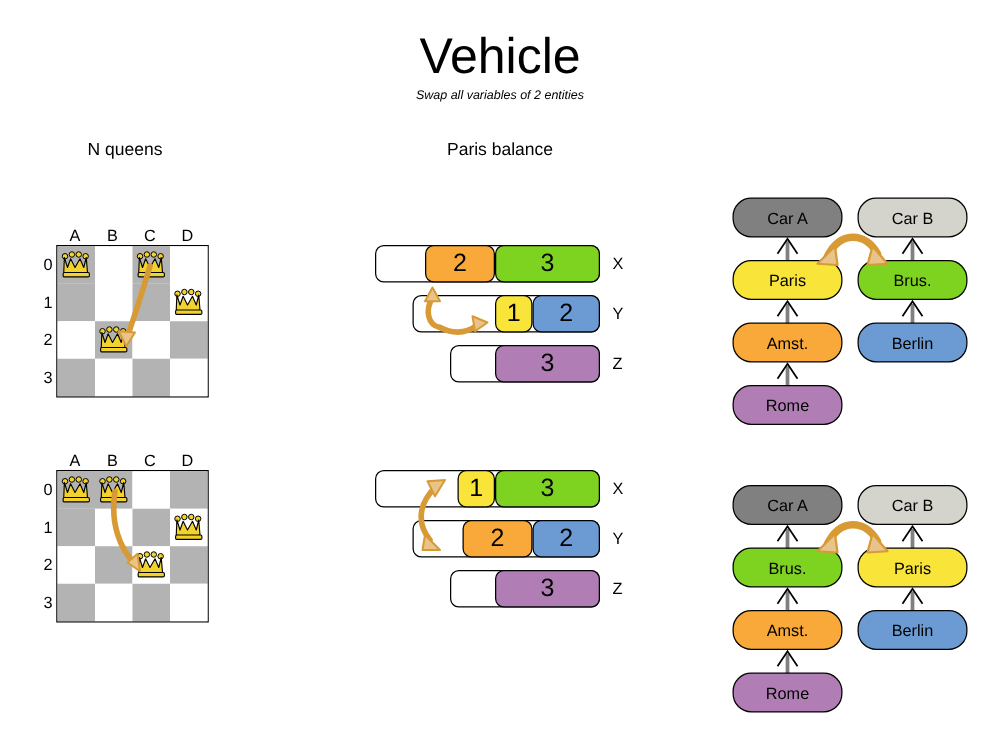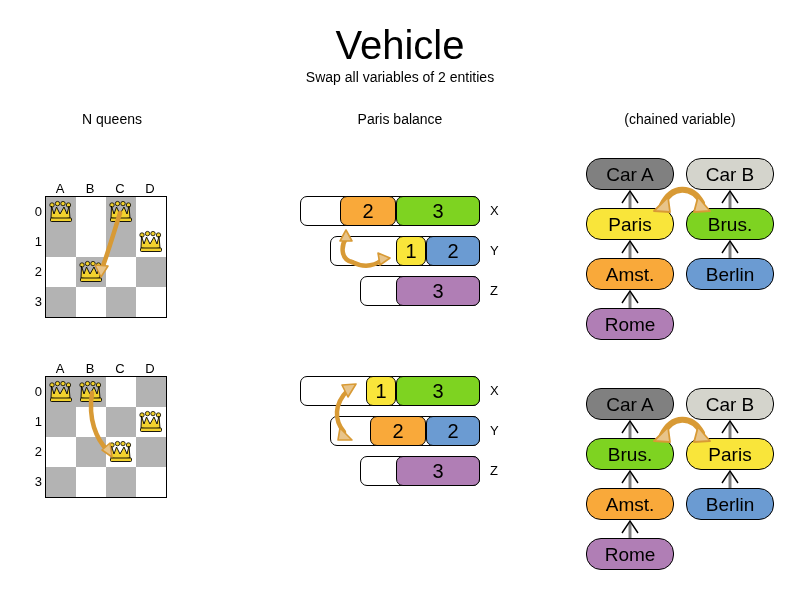--- a/index.html
+++ b/index.html
@@ -24,30 +24,31 @@
     text-align: center;
     font-size: 40px;
     line-height: 46px;
     font-weight: normal;
     letter-spacing: 0px;
   }
   #page-subtitle {
     position: absolute;
     left: 0; top: 69px; width: 800px;
     text-align: center;
-    font-size: 14px;
+    font-size: 10px;
     line-height: 16px;
+    font-style: italic;
   }
   .col-heading {
     position: absolute;
     text-align: center;
     font-size: 14px;
     line-height: 19px;
   }
-  #heading-nqueens  { left: 22px;  top: 110px; width: 180px; text-align: center; }
+  #heading-nqueens  { left: 10px;  top: 110px; width: 180px; text-align: center; }
   #heading-cloud    { left: 300px; top: 110px; width: 200px; }
   #heading-vrp      { left: 580px; top: 110px; width: 200px; }
 
   
   .chessboard {
     position: absolute;
     width: 120px;
     height: 120px;
     border: 1px solid #000;
     box-sizing: content-box;
@@ -115,38 +116,37 @@
   .vrp-node {
     position: absolute;
     width: 88px;
     height: 32px;
     border: 1.5px solid #000;
     border-radius: 15px;
     box-sizing: border-box;
     display: flex;
     align-items: center;
     justify-content: center;
-    font-size: 19px;
+    font-size: 13px;
     line-height: 19px;
     color: #000;
   }
   .vrp-arrow { position: absolute; }
 
   svg { display: block; overflow: visible; }
 </style>
 </head>
 <body>
 
 <div id="page-title">Vehicle</div>
 <div id="page-subtitle">Swap all variables of 2 entities</div>
 
 <div class="col-heading" id="heading-nqueens">N queens</div>
 <div class="col-heading" id="heading-cloud">Paris balance</div>
 <div class="col-heading" id="heading-vrp">
-  <div>(chained variable)</div>
 </div>
 
 <div class="abs" id="nqueens-before" style="left:20px; top:180px; width:180px; height:150px;">
 
   <div class="file-label" style="left:25px; top:2px;">A</div>
   <div class="file-label" style="left:55px; top:2px;">B</div>
   <div class="file-label" style="left:85px; top:2px;">C</div>
   <div class="file-label" style="left:115px; top:2px;">D</div>
 
   <div class="rank-label" style="left:8px; top:25px;">0</div>

